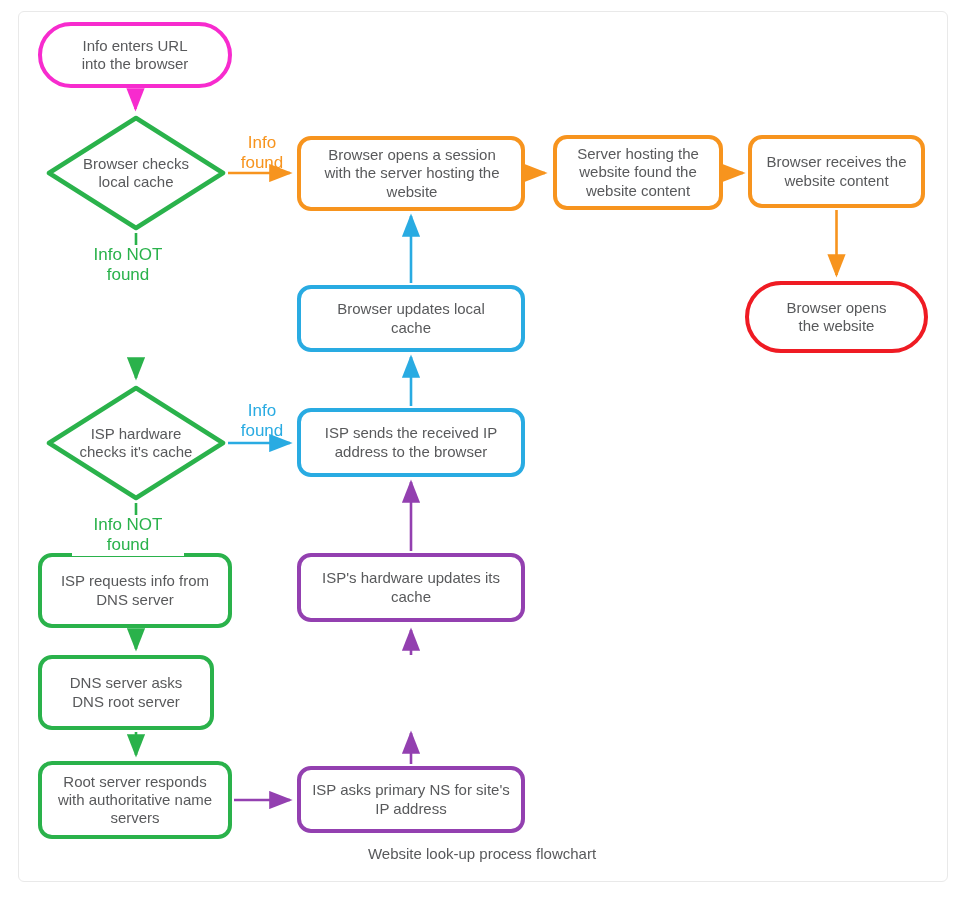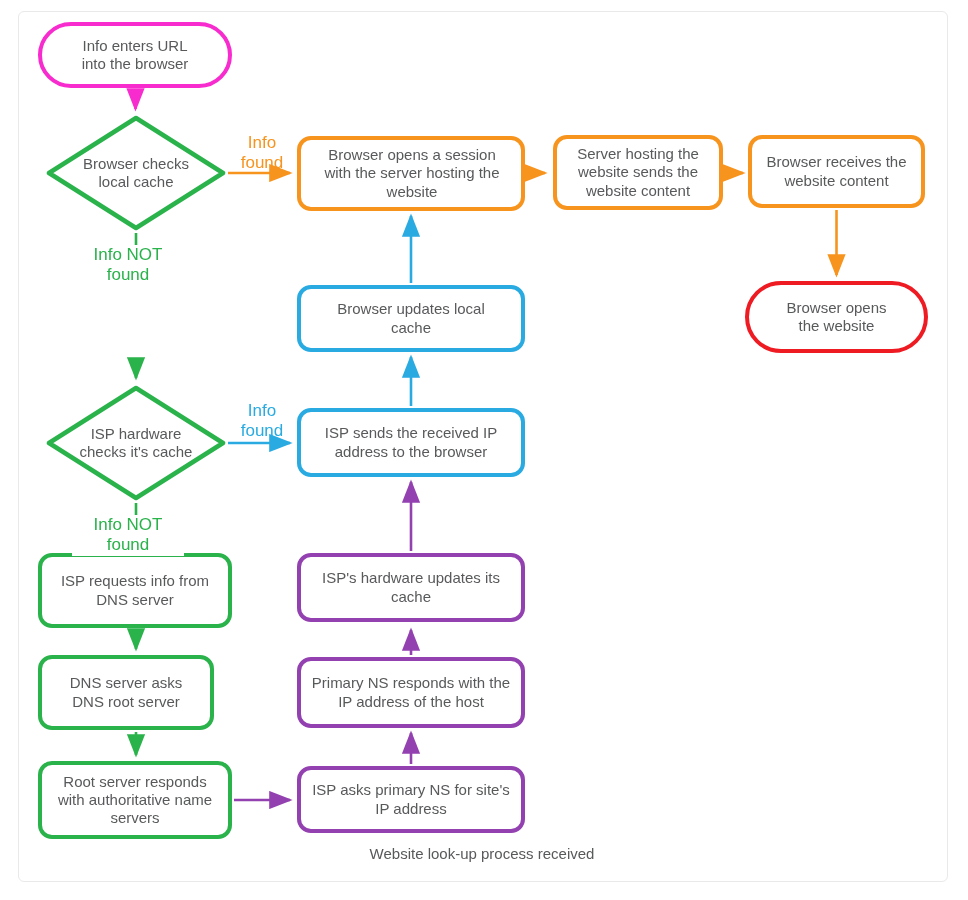--- a/index.html
+++ b/index.html
@@ -126,40 +126,37 @@
   </div>
 
   <div class="node rect c-blue" style="left:297px;top:408px;width:228px;height:69px;">
     <span class="lbl">ISP sends the received IP address to the browser</span>
   </div>
 
   <div class="node rect c-purple" style="left:297px;top:553px;width:228px;height:69px;">
     <span class="lbl">ISP's hardware updates its cache</span>
   </div>
 
-  <div class="node rect c-purple" style="left:297px;top:657px;width:228px;height:71px;">
-    <span class="lbl">Primary NS responds with the IP address of the host</span>
-  </div>
 
   <div class="node rect c-purple" style="left:297px;top:766px;width:228px;height:67px;">
     <span class="lbl">ISP asks primary NS for site's IP address</span>
   </div>
 
   <div class="node rect c-orange" style="left:553px;top:135px;width:170px;height:75px;">
-    <span class="lbl">Server hosting the website sends the website content</span>
+    <span class="lbl">Server hosting the website found the website content</span>
   </div>
 
   <div class="node stadium c-red" style="left:745px;top:281px;width:183px;height:72px;border-radius:36px;">
     <span class="lbl" style="max-width:112px;">Browser opens the website</span>
   </div>
 
   <div class="node rect c-orange" style="left:748px;top:135px;width:177px;height:73px;">
     <span class="lbl">Browser receives the website content</span>
   </div>
 
   <div class="edge-label el-orange" style="left:236px;top:133px;width:52px;">Info found</div>
   <div class="edge-label el-green" style="left:72px;top:245px;width:108px;">Info NOT found</div>
   <div class="edge-label el-blue" style="left:236px;top:401px;width:52px;">Info found</div>
   <div class="edge-label el-green" style="left:72px;top:515px;width:108px;">Info NOT found</div>
 
-  <div class="caption">Website look-up process received</div>
+  <div class="caption">Website look-up process flowchart</div>
 
 </div>
 
 </body></html>

